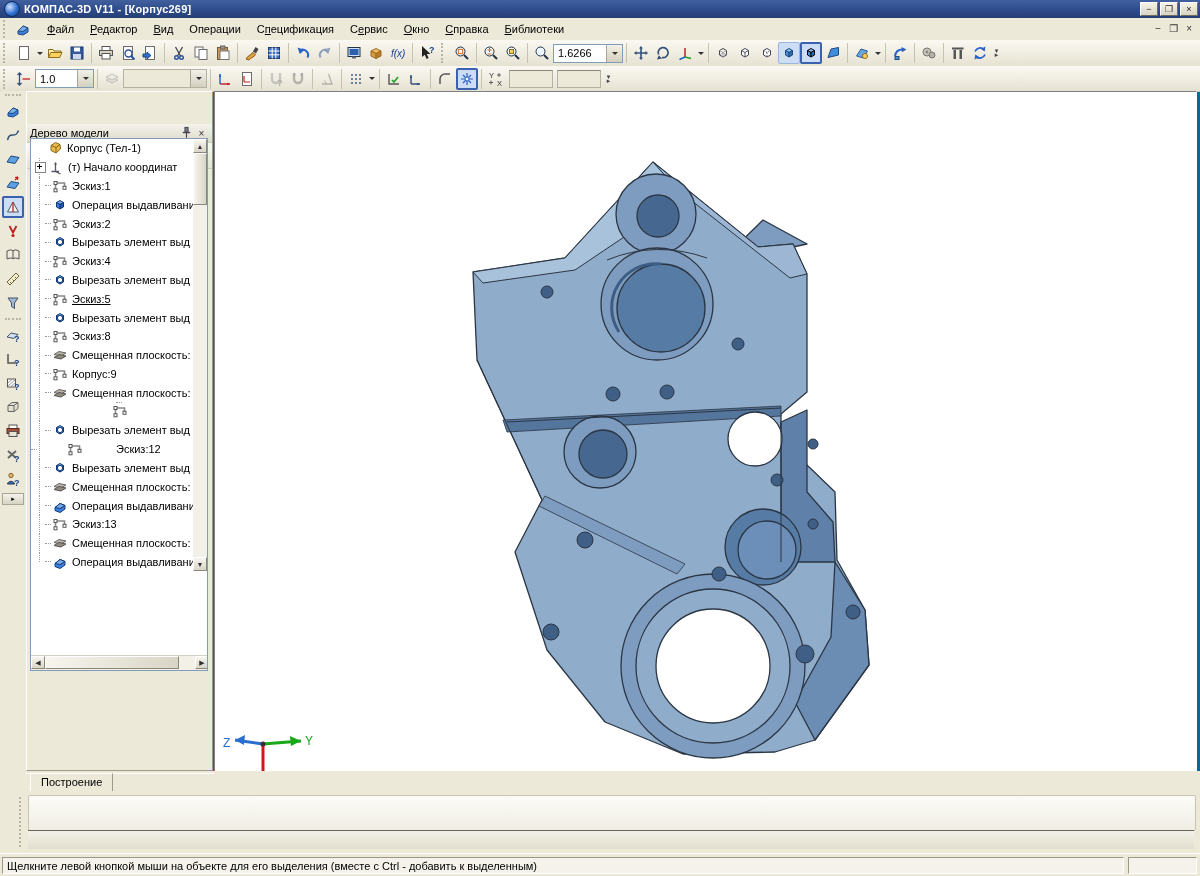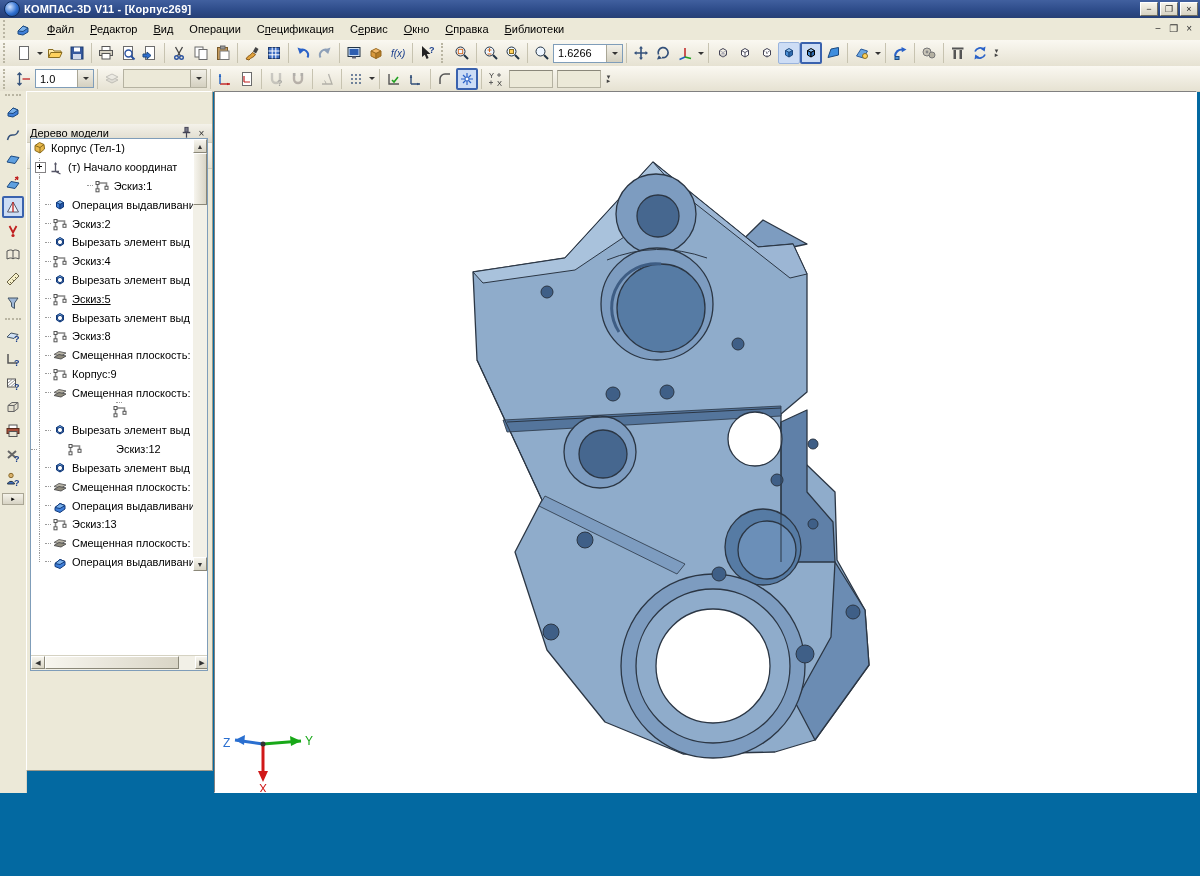--- a/index.html
+++ b/index.html
@@ -791,41 +791,41 @@
           <span class="icon">
             <svg width="16" height="16" viewBox="0 0 16 16">
               <rect x="3.5" y="1.5" width="9" height="13" fill="#fff" stroke="#6b6b6b"></rect>
               <path d="M8 15 L11 8 L14 15 Z" fill="#ffd25e" stroke="#8a6d1f"></path>
             </svg>
           </span>
         </div>
       </div>
     <div class="treewrap">
       <div class="tree" id="tree">
-          <div class="trow" style="padding-left: 0;">
+          <div class="trow" style="padding-left: 16px;">
             <span class="icon">
               <svg width="16" height="16" viewBox="0 0 16 16">
                 <path d="M4 5.5 L8.5 2.5 L13 4.5 L13.5 9 L9 13 L4 10.5 Z" fill="#e8b84a" stroke="#8a6a1a"></path>
                 <path d="M4 5.5 L9 7.5 L13 4.5 M9 7.5 L9 13" fill="none" stroke="#8a6a1a"></path>
               </svg>
             </span>
             <span class="lbl">Корпус (Тел-1)</span>
           </div>
           <div class="trow" style="padding-left: 2px;">
             <span class="conn"></span>
             <span class="expbox"></span>
             <span class="icon">
               <svg width="16" height="16" viewBox="0 0 16 16">
                 <path d="M3.5 12.5 H11 M7.5 12.5 V4 M7.5 12.5 L12.5 15" fill="none" stroke="#556" stroke-width="1.3"></path>
                 <path d="M7.5 3 l-1.5 2.5 h3 Z" fill="#556"></path>
               </svg>
             </span>
             <span class="lbl">(т) Начало координат</span>
           </div>
-          <div class="trow" style="padding-left: 14px; justify-content: center;">
+          <div class="trow" style="padding-left: 14px;">
             <span class="conn"></span>
             <span class="hconn"></span>
             <span class="icon">
               <svg width="16" height="16" viewBox="0 0 16 16">
                 <path d="M3.5 12 V5 H7 M7 5 H12.5 V9.5" fill="none" stroke="#888" stroke-width="1.6"></path>
                 <rect x="2" y="10.8" width="3" height="3" fill="#fff" stroke="#555"></rect>
                 <rect x="2" y="3.5" width="3" height="3" fill="#fff" stroke="#555"></rect>
                 <rect x="11" y="8.3" width="3" height="3" fill="#fff" stroke="#555"></rect>
               </svg>
             </span>
@@ -1159,14 +1159,25 @@
         <line x1="48" y1="652" x2="48" y2="686" stroke="#d01818" stroke-width="3"></line>
         <path d="M48,690 L43,679 L53,679 Z" fill="#d01818"></path>
         <circle cx="48" cy="652" r="2.5" fill="#333"></circle>
         <text x="8" y="655" fill="#2a6fd0" id="triadZ">Z</text>
         <text x="90" y="653" fill="#18a818" id="triadY">Y</text>
         <text x="44" y="701" fill="#d01818" id="triadX">X</text>
       </g>
     </svg>
   </div>
 
-
+  <div id="proparea">
+    <div class="ptabline"></div>
+    <div class="ptab">Построение</div>
+    <div class="pgrip"></div>
+    <div class="pstrip1"></div>
+    <div class="pstrip2"></div>
+  </div>
+
+  <div id="statusbar">
+    <div class="sfield main">Щелкните левой кнопкой мыши на объекте для его выделения (вместе с Ctrl - добавить к выделенным)</div>
+    <div class="sfield small"></div>
+  </div>
 </div>
 
 </body></html>

